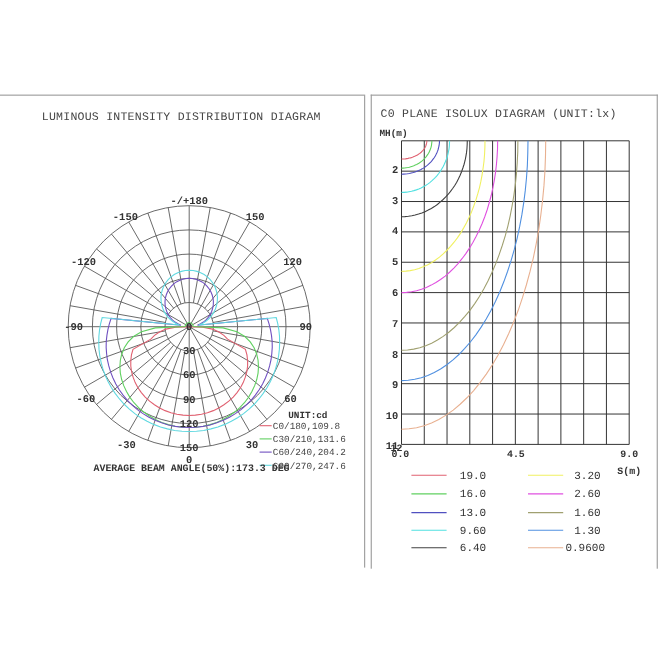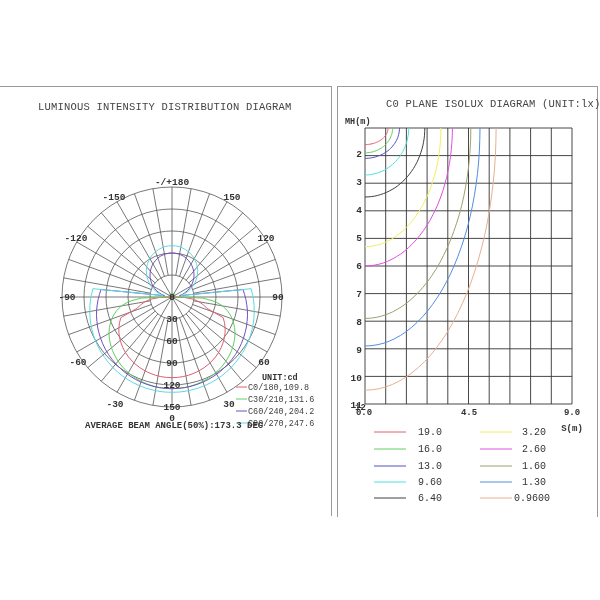--- a/index.html
+++ b/index.html
@@ -98,21 +98,21 @@
     <line x1="236" y1="399" x2="247" y2="399" stroke="#60d060"></line>
     <text x="248" y="402">C30/210,131.6</text>
     <line x1="236" y1="411" x2="247" y2="411" stroke="#7050c0"></line>
     <text x="248" y="414">C60/240,204.2</text>
     <line x1="236" y1="423" x2="247" y2="423" stroke="#60d8e0"></line>
     <text x="248" y="426">C90/270,247.6</text>
   </g>
   <text x="85" y="428" font-size="9" font-weight="bold" fill="#333">AVERAGE BEAM ANGLE(50%):173.3 DEG</text>
 </svg>
 
-<div class="title" style="left:386px; top:98px;">C0 PLANE ISOLUX DIAGRAM (UNIT:lx)</div>
+<div class="title" style="left:346px; top:98px;">C0 PLANE ISOLUX DIAGRAM (UNIT:lx)</div>
 
 <svg style="position:absolute; left:337px; top:86px;" width="260" height="430" viewBox="337 86 260 430">
   <text x="345" y="124" font-size="8.5" font-weight="bold" fill="#333">MH(m)</text>
   <g id="iso-grid" stroke="#333" stroke-width="0.9" fill="none">
       <line x1="365" y1="128" x2="365" y2="404"></line>
       <line x1="385.7" y1="128" x2="385.7" y2="404"></line>
       <line x1="406.4" y1="128" x2="406.4" y2="404"></line>
       <line x1="427.1" y1="128" x2="427.1" y2="404"></line>
       <line x1="447.8" y1="128" x2="447.8" y2="404"></line>
       <line x1="468.5" y1="128" x2="468.5" y2="404"></line>

